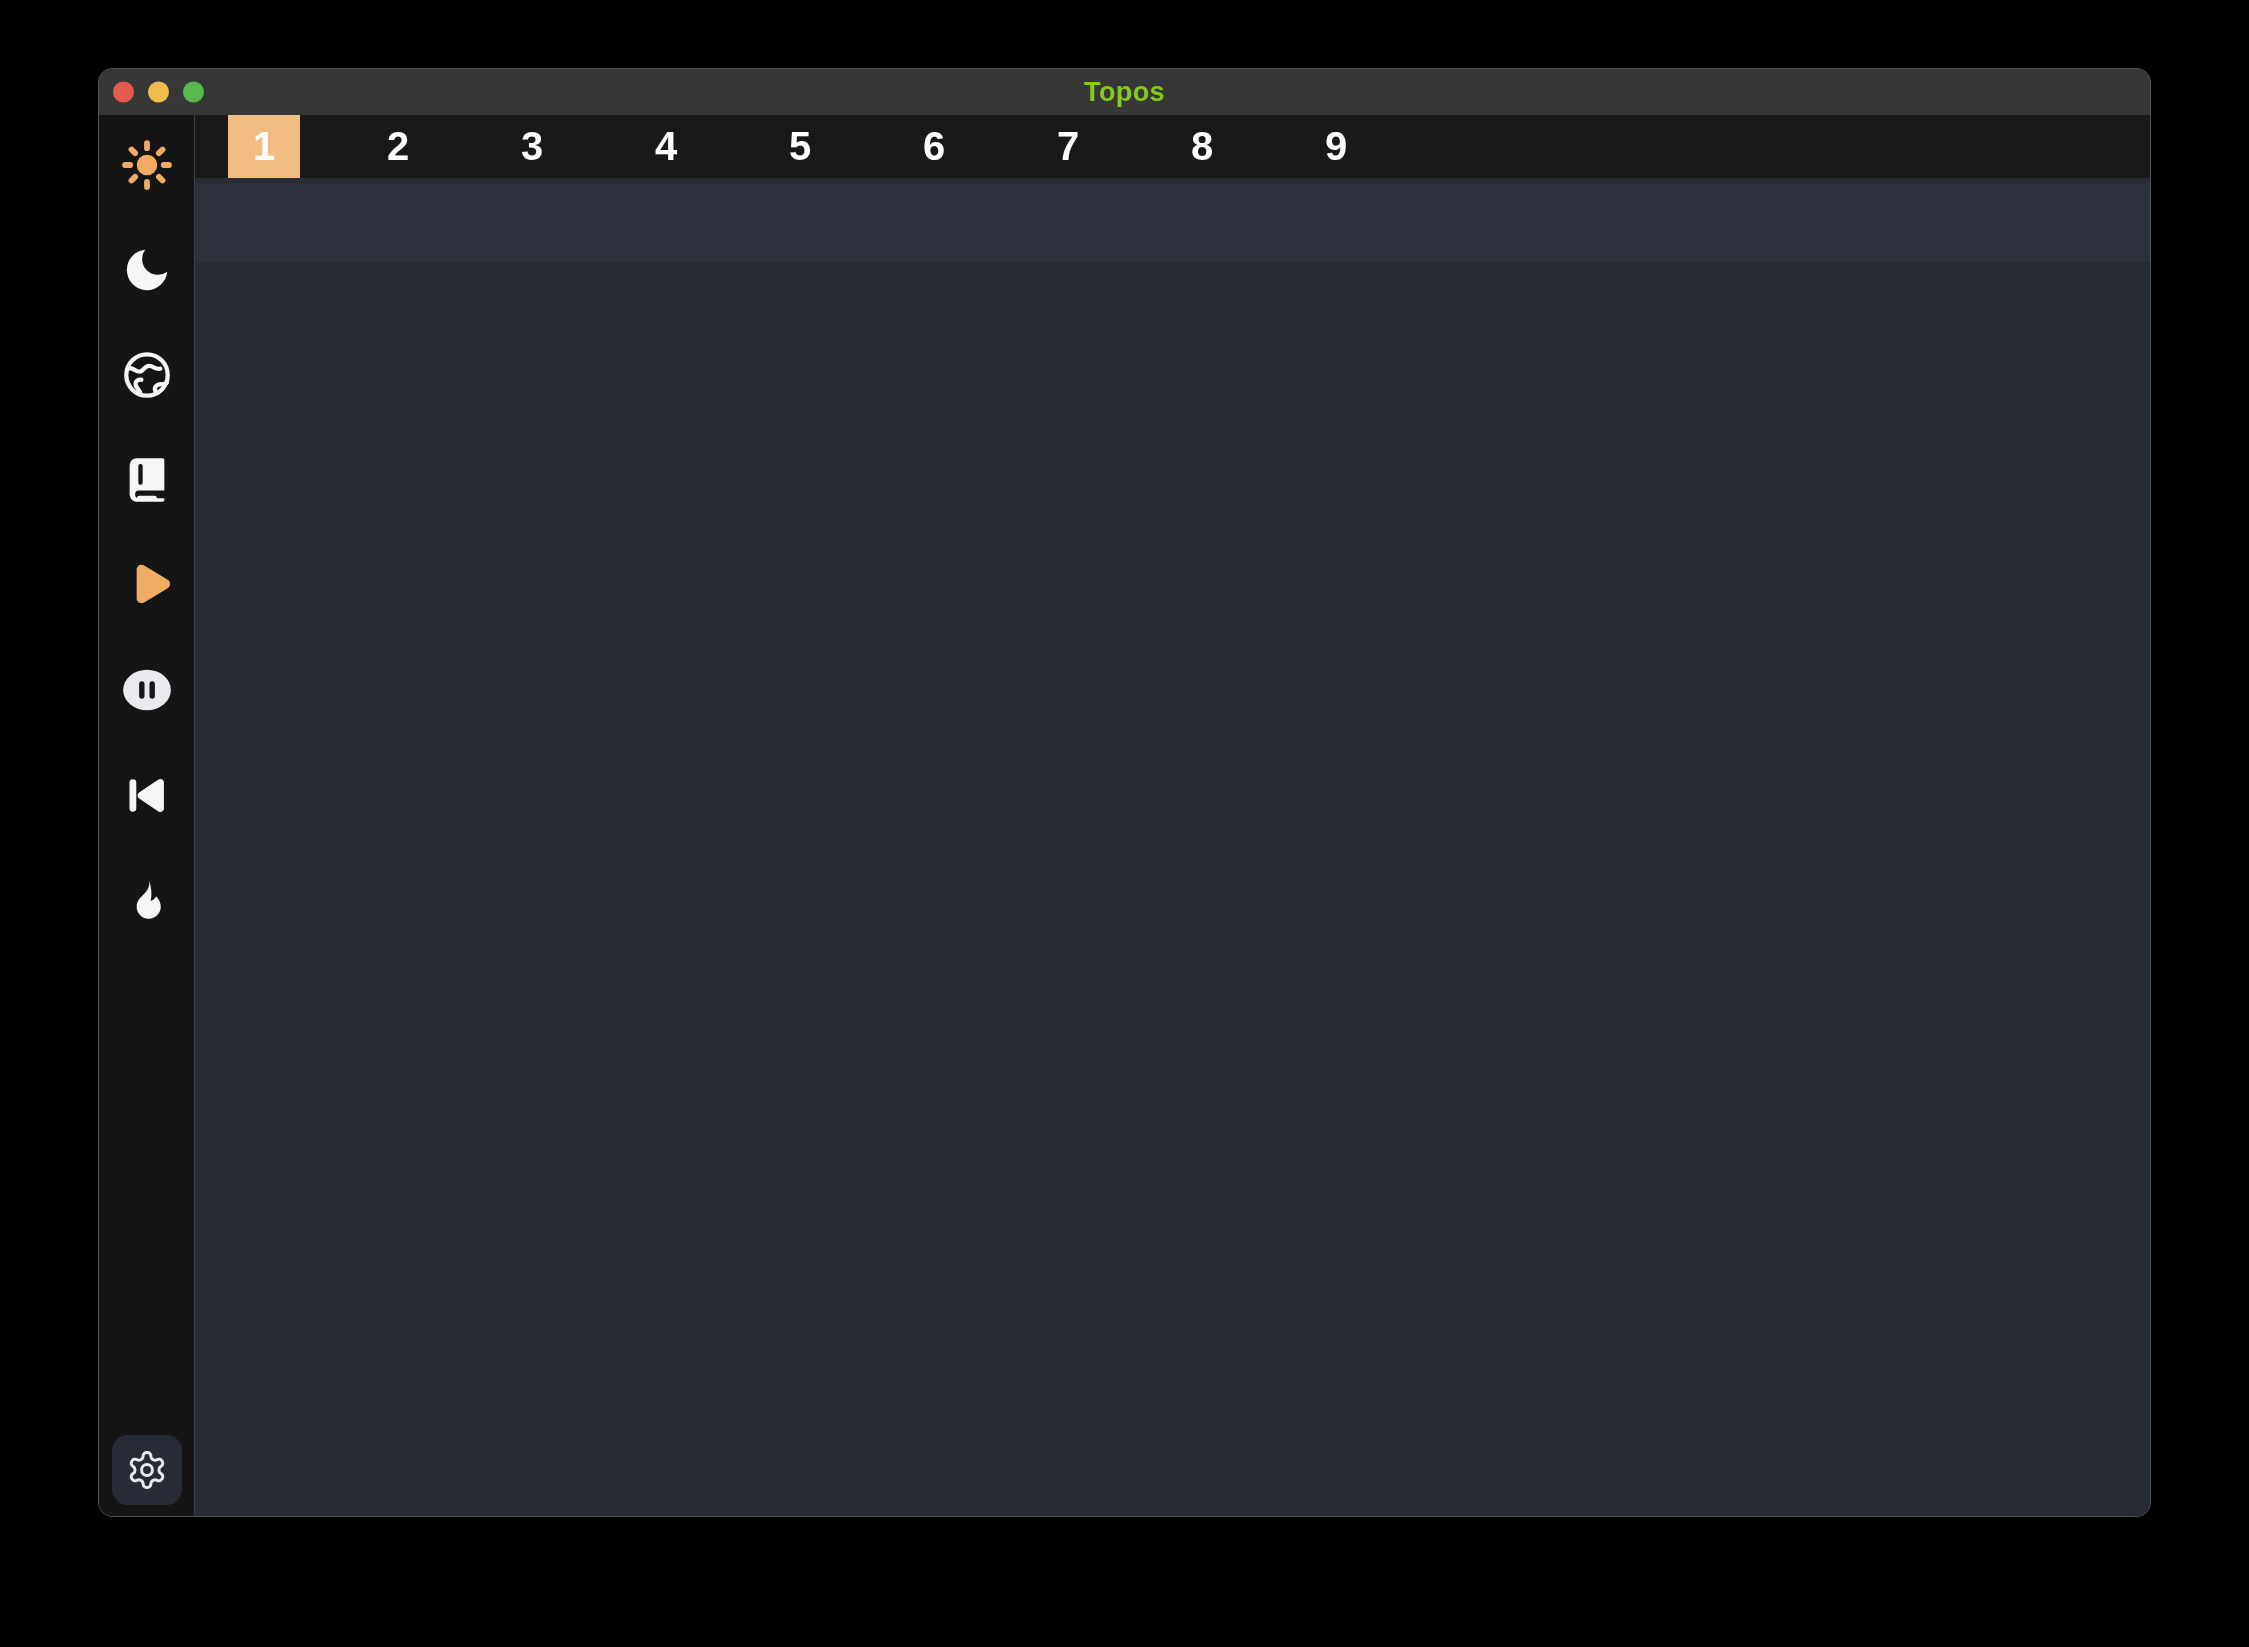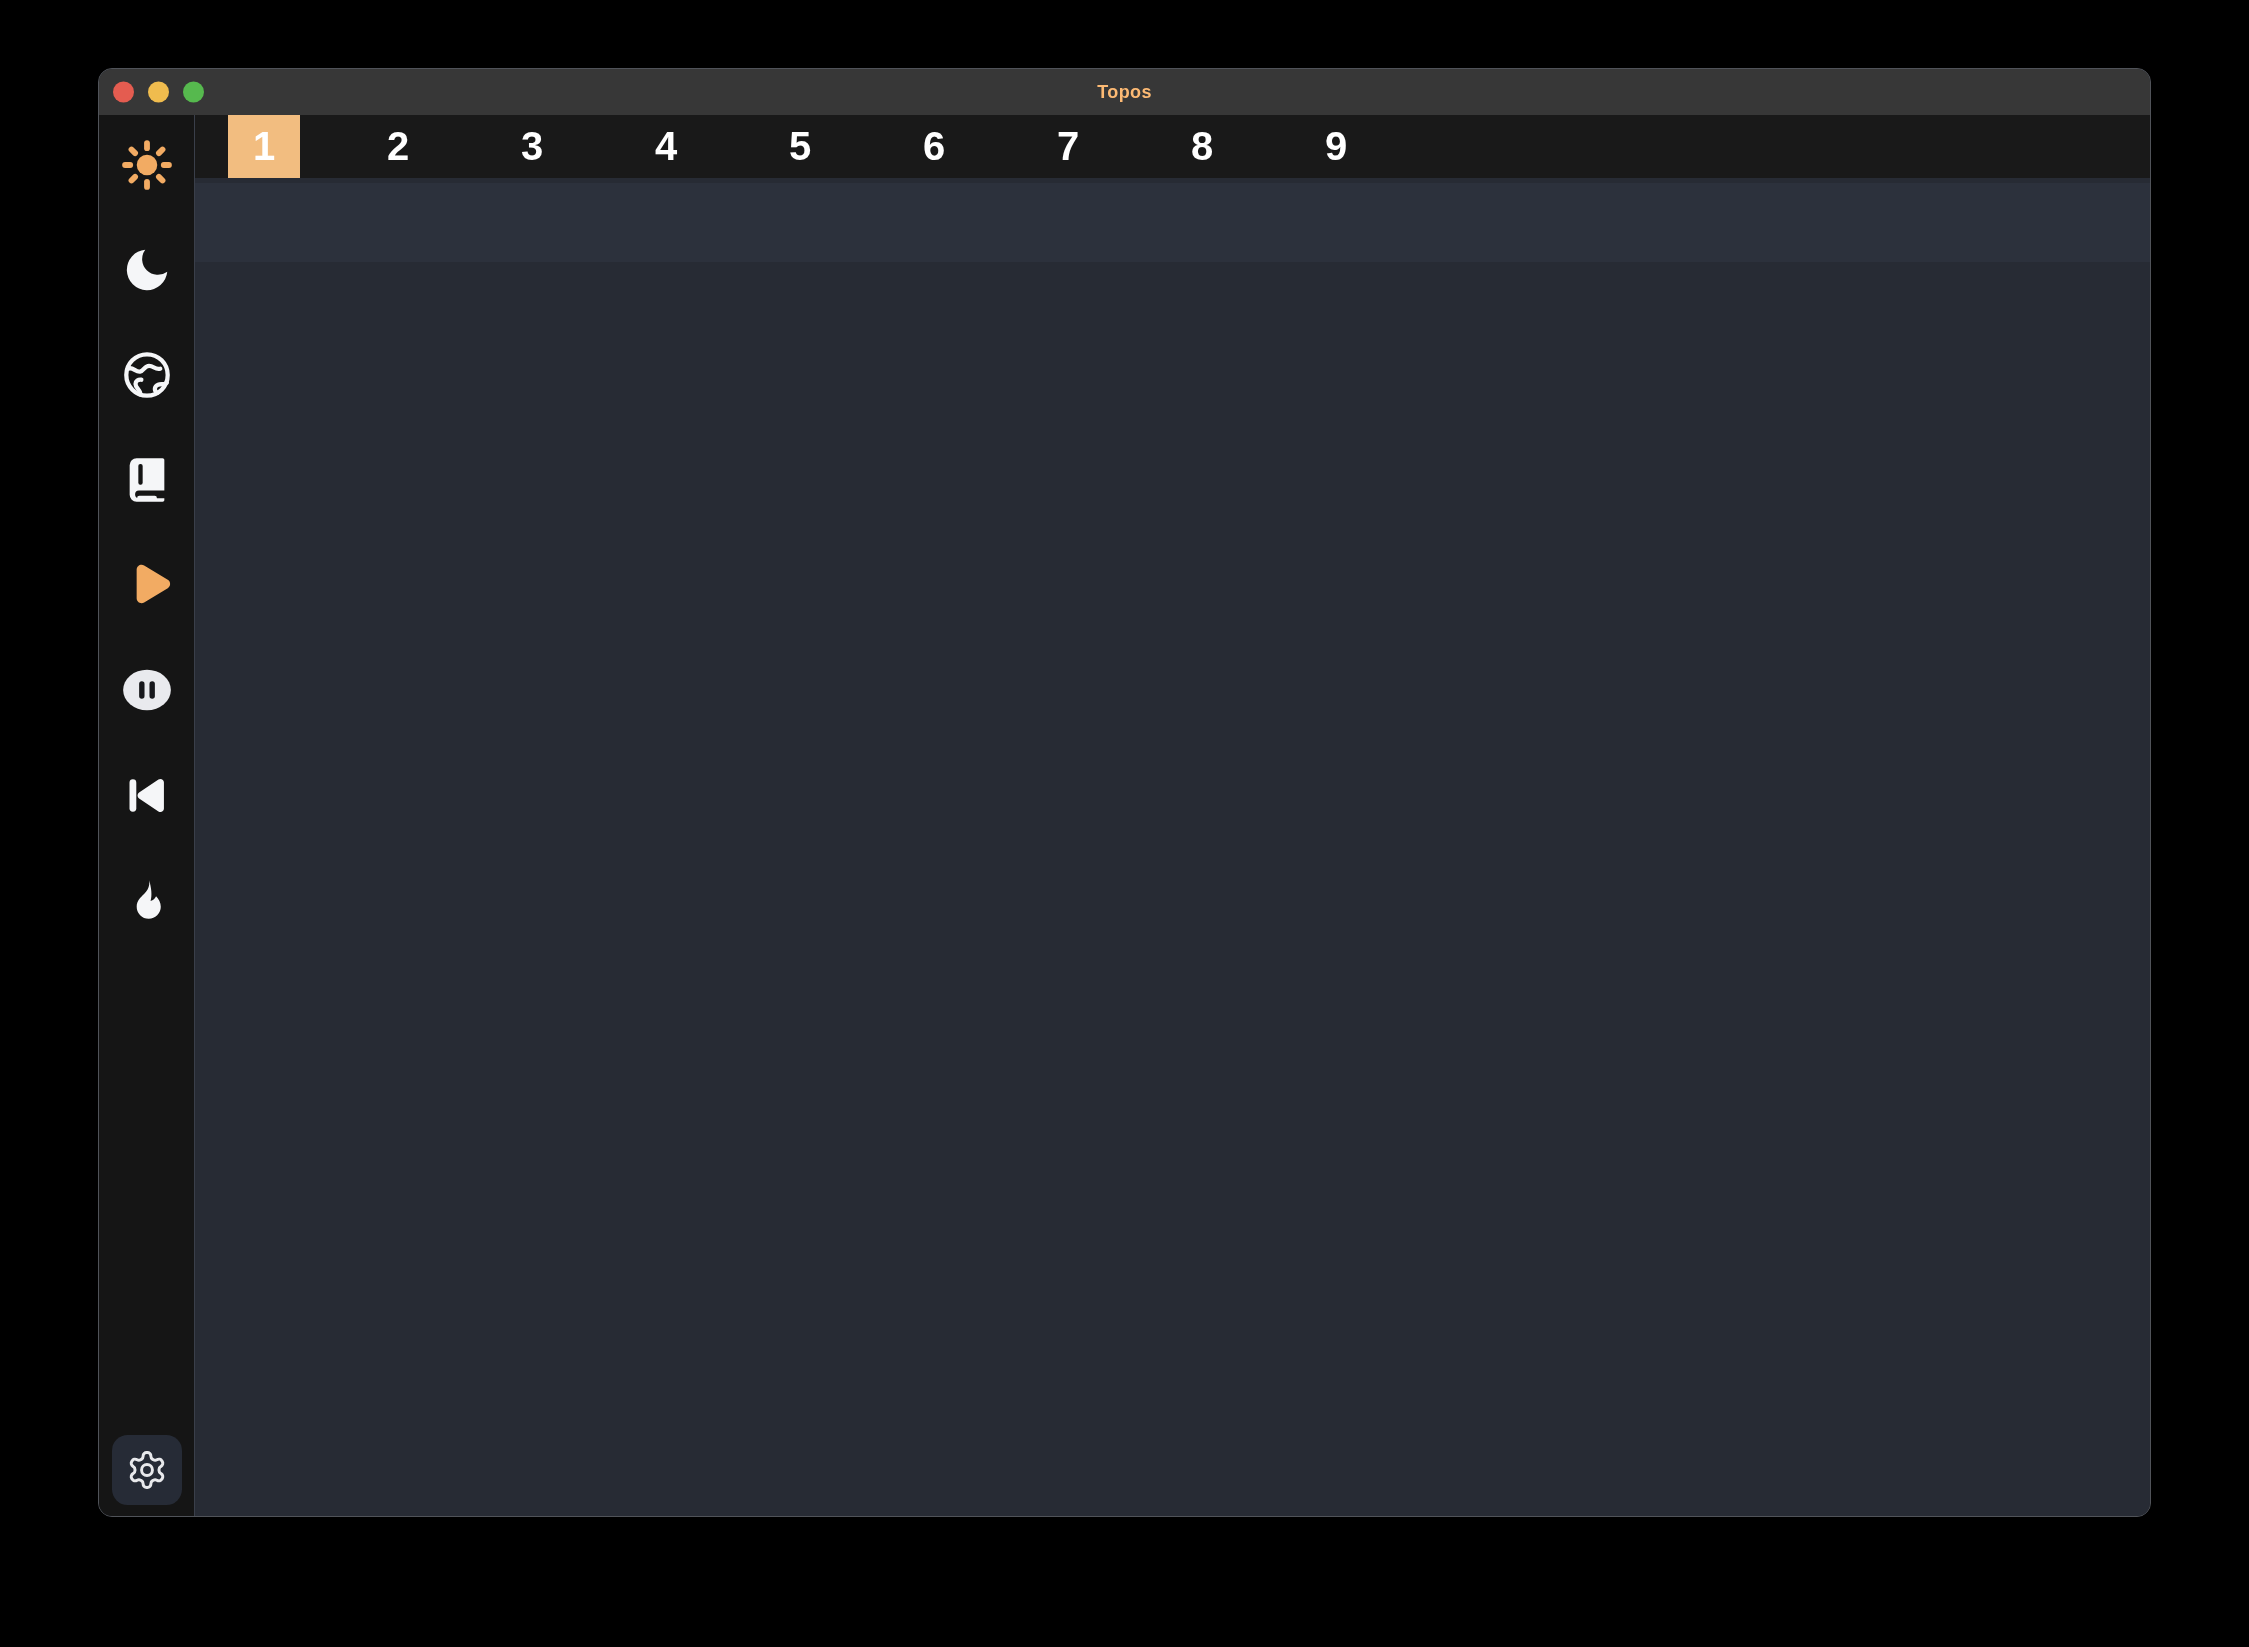--- a/index.html
+++ b/index.html
@@ -22,21 +22,21 @@
   .titlebar {
     flex:0 0 46px; background:#373737; position:relative;
     display:flex; align-items:center; justify-content:center;
   }
   .traffic {
     position:absolute; left:14px; top:50%; transform:translateY(-50%);
     display:flex; gap:14px;
   }
   .traffic .dot { width:21px; height:21px; border-radius:50%; }
   .window-title {
-    color:#fdba74; font-size:18px; font-weight:700; letter-spacing:0.4px;
+    color:#84cc16; font-size:27px; font-weight:700; letter-spacing:0.4px;
   }
 
   
   .body-row { flex:1; display:flex; min-height:0; }
 
   .sidebar {
     flex:0 0 96px; background:#151515; border-right:1.7px solid #3a3f4a;
     display:flex; flex-direction:column; align-items:center;
     padding-top:21px; padding-bottom:11.3px;
   }

